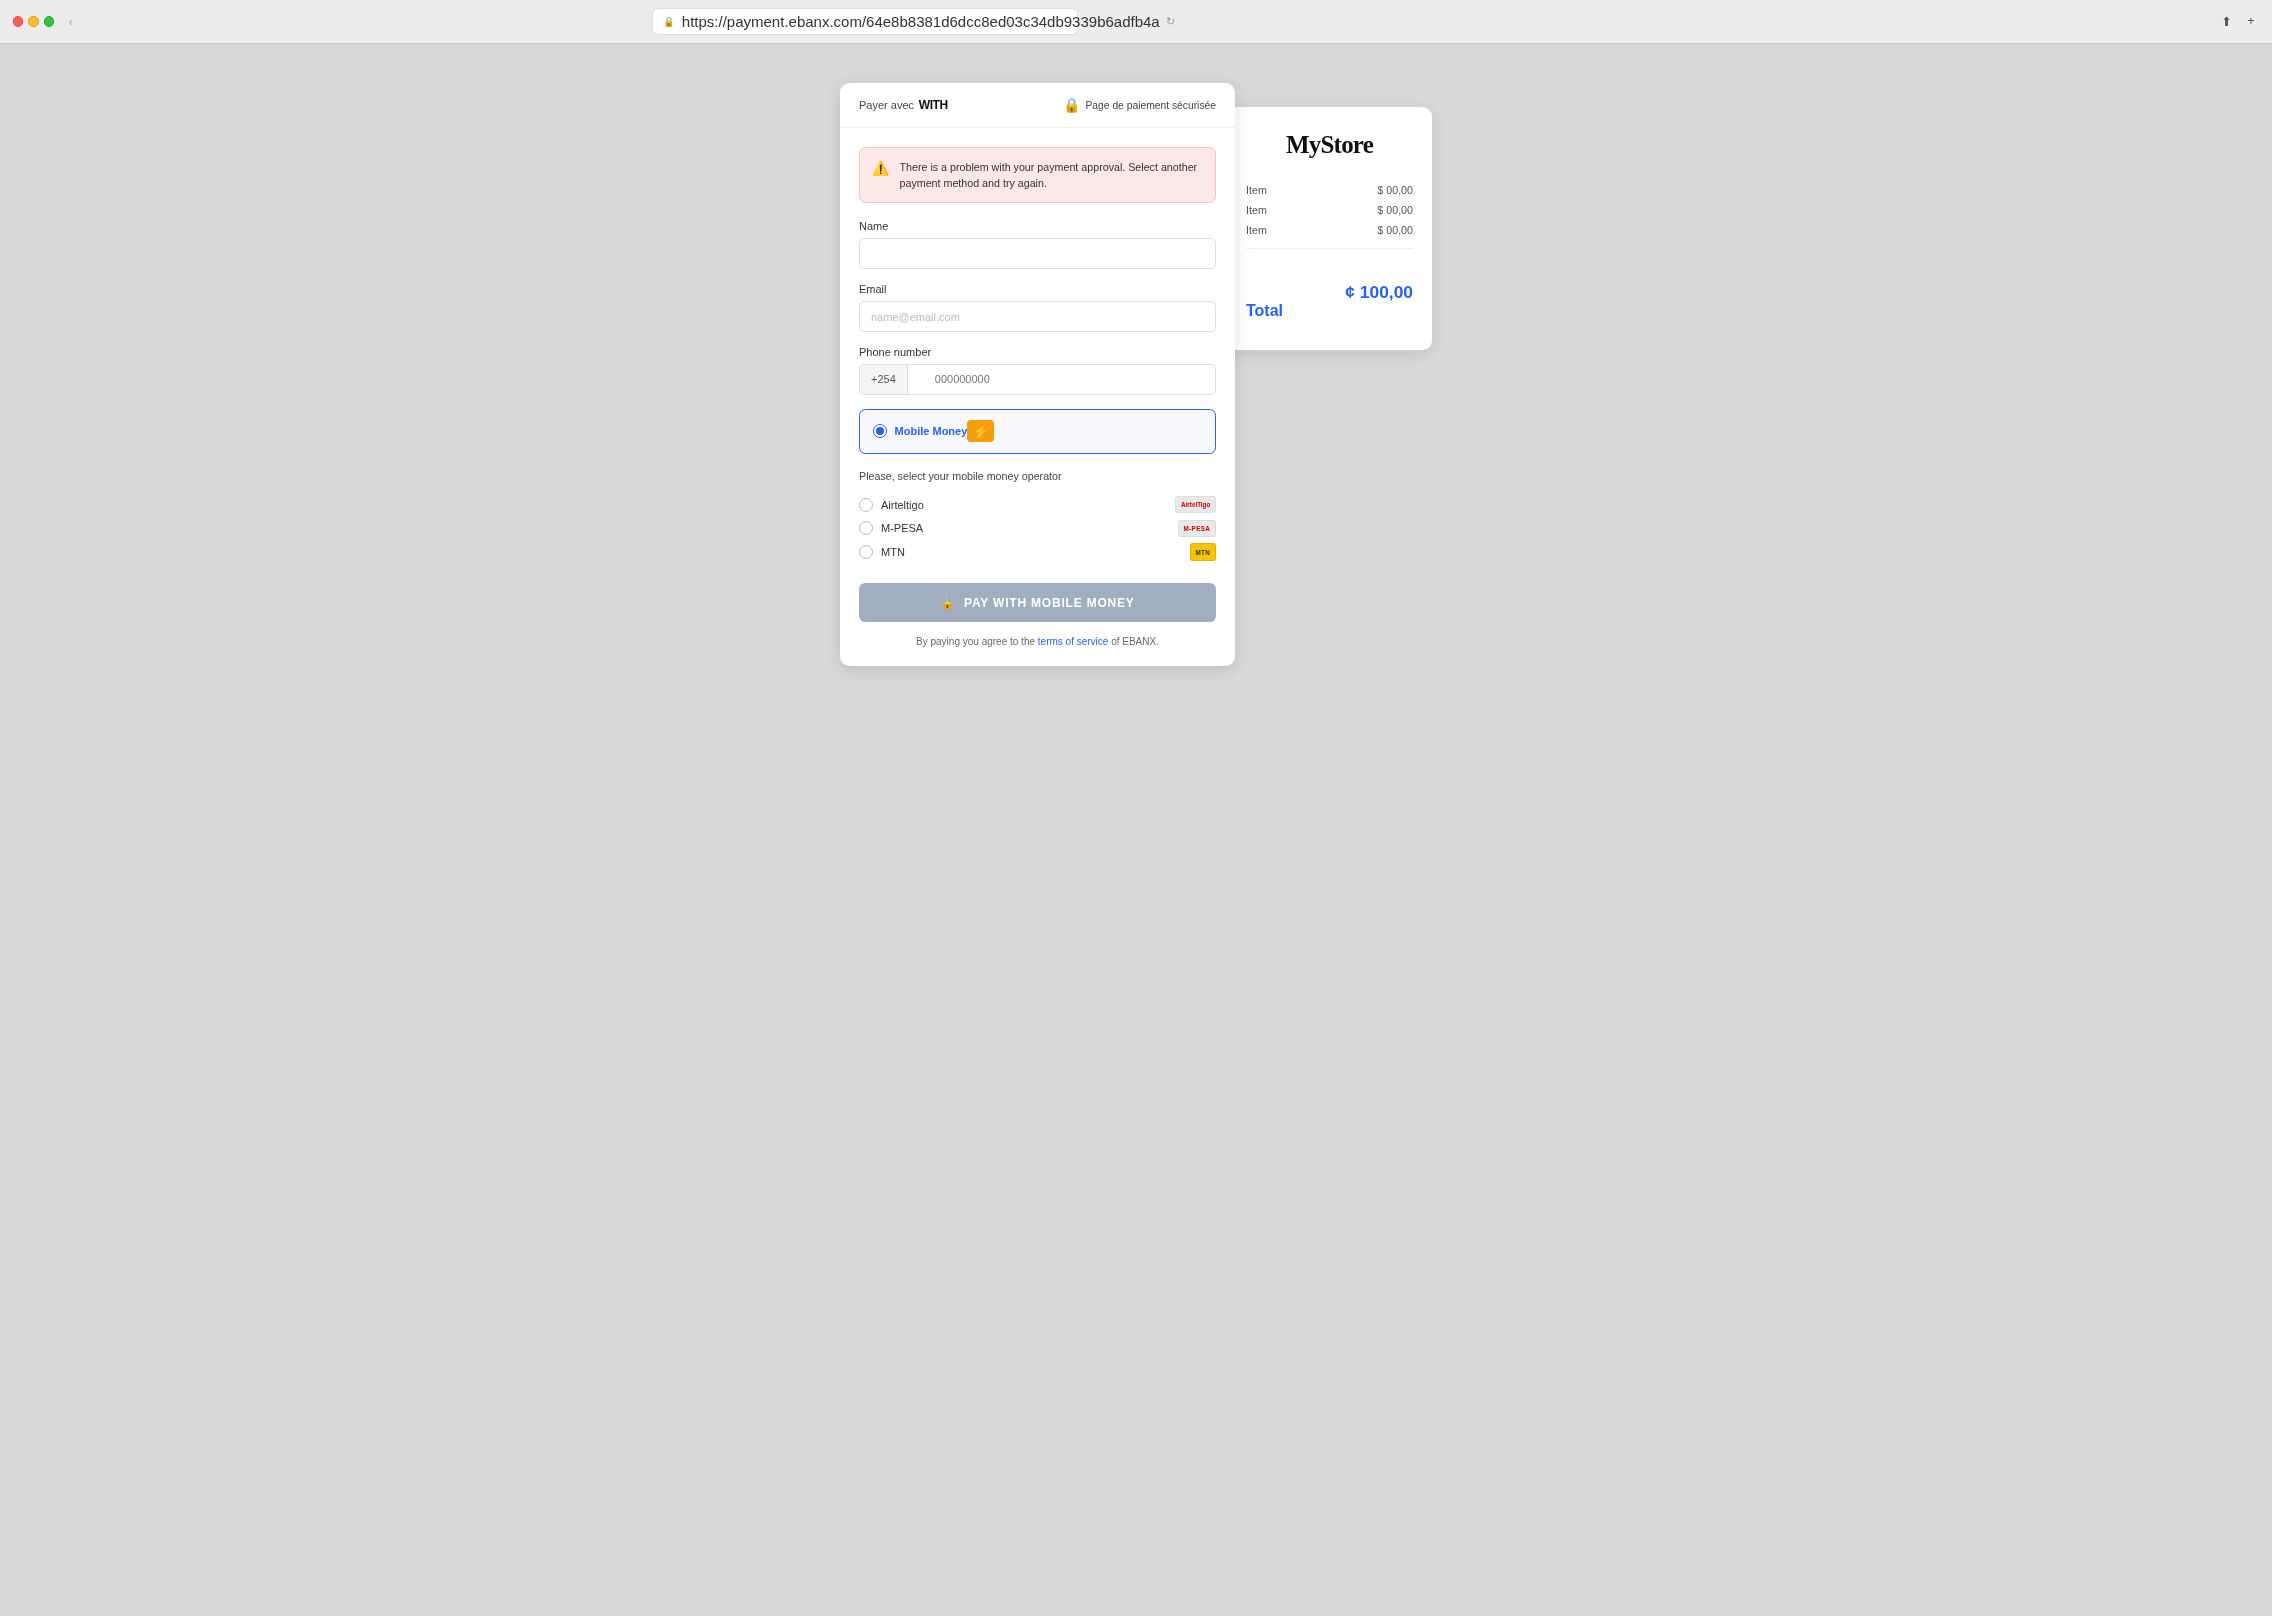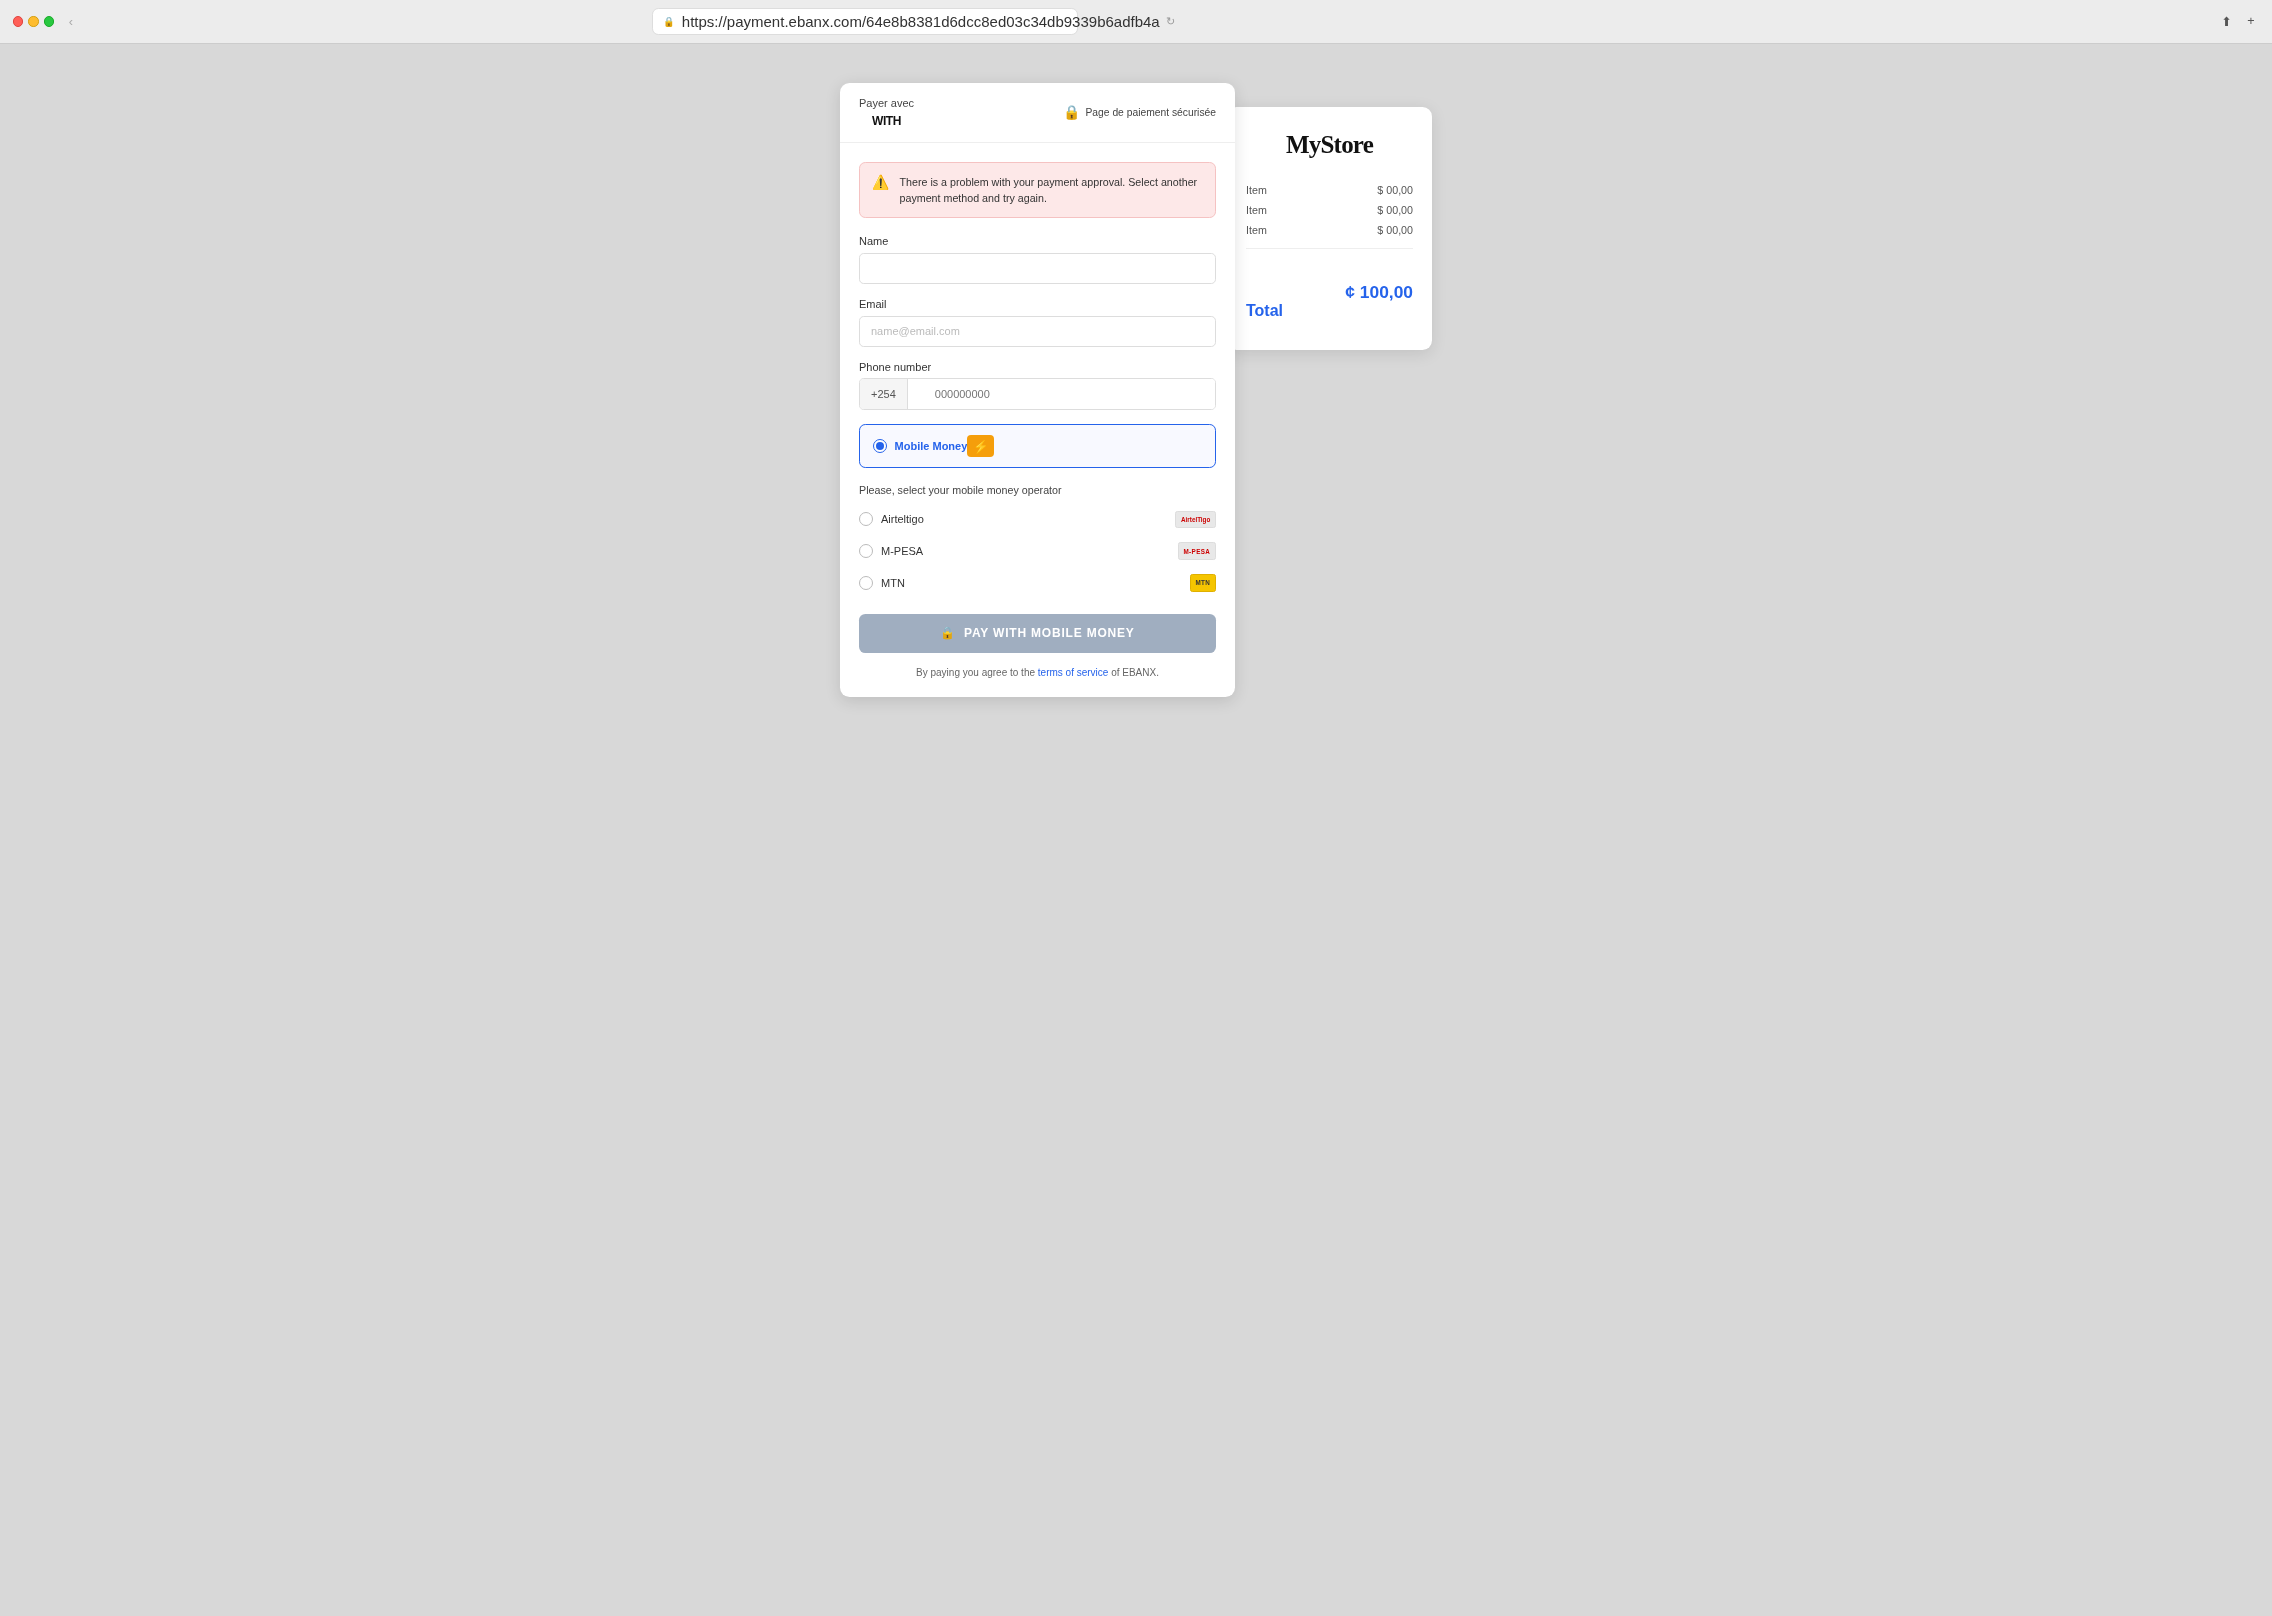--- a/index.html
+++ b/index.html
@@ -126,21 +126,20 @@
       align-items: center;
       justify-content: space-between;
     }
 
     .panel-header-left {
       display: flex;
       align-items: center;
       gap: 4.7px;
       font-size: 11px;
       color: #444;
-      flex-direction: column;
     }
 
     .ebanx-logo {
       font-weight: 700;
       font-size: 12px;
       color: #111;
       letter-spacing: -0.4px;
     }
 
     .panel-header-right {
@@ -296,21 +295,20 @@
     
     .operator-label {
       font-size: 10.7px;
       color: #444;
       margin-bottom: 11px;
     }
 
     .operator-list {
       display: flex;
       flex-direction: column;
-      gap: 8px;
       margin-bottom: 19px;
     }
 
     .operator-row {
       display: flex;
       align-items: center;
       justify-content: space-between;
       padding: 3.2px 0;
     }
 

